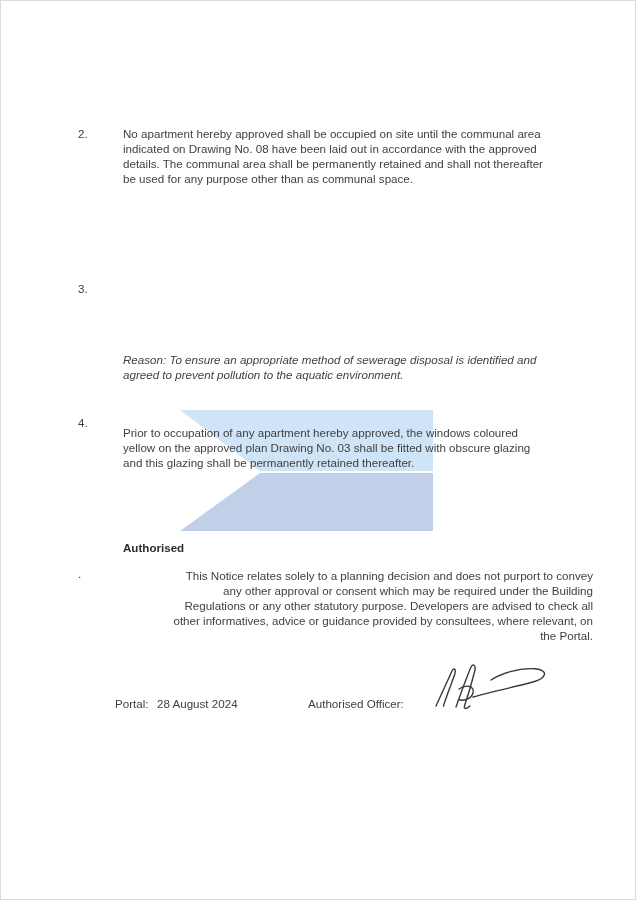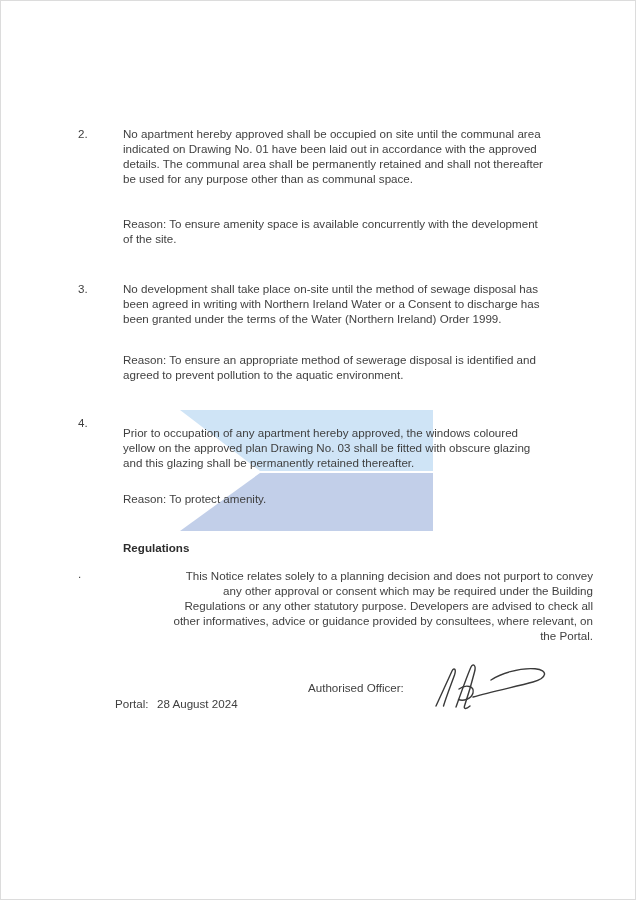--- a/index.html
+++ b/index.html
@@ -42,50 +42,44 @@
 
 <div class="page">
 
   <svg class="watermark" width="253" height="123" viewBox="0 0 253 123">
     <polygon points="0,1 253,1 253,62 80,62" fill="#cfe4f6"></polygon>
     <polygon points="80,64 253,64 253,122 0,122" fill="#c2cfe9"></polygon>
   </svg>
 
   <div class="block num" style="left:78px; top:126px;">2.</div>
   <div class="block cond-text" style="left:123px; top:126px;">No apartment hereby approved shall be occupied on site until the communal area
-indicated on Drawing No. 01 have been laid out in accordance with the approved
+indicated on Drawing No. 08 have been laid out in accordance with the approved
 details. The communal area shall be permanently retained and shall not thereafter
 be used for any purpose other than as communal space.</div>
-  <div class="block cond-text" style="left:123px; top:216px;">Reason: To ensure amenity space is available concurrently with the development
-of the site.</div>
 
   <div class="block num" style="left:78px; top:281px;">3.</div>
-  <div class="block cond-text" style="left:123px; top:281px;">No development shall take place on-site until the method of sewage disposal has
-been agreed in writing with Northern Ireland Water or a Consent to discharge has
-been granted under the terms of the Water (Northern Ireland) Order 1999.</div>
-  <div class="block cond-text" style="left:123px; top:352px;">Reason: To ensure an appropriate method of sewerage disposal is identified and
+  <div class="block cond-text" style="left:123px; top:352px;font-style:italic;">Reason: To ensure an appropriate method of sewerage disposal is identified and
 agreed to prevent pollution to the aquatic environment.</div>
 
   <div class="block num" style="left:78px; top:415px;">4.</div>
   <div class="block cond-text" style="left:123px; top:415px;margin-top:10px;">Prior to occupation of any apartment hereby approved, the windows coloured
 yellow on the approved plan Drawing No. 03 shall be fitted with obscure glazing
 and this glazing shall be permanently retained thereafter.</div>
-  <div class="block cond-text" style="left:123px; top:491px;">Reason: To protect amenity.</div>
 
-  <div class="block heading" style="left:123px; top:540px;">Regulations</div>
+  <div class="block heading" style="left:123px; top:540px;">Authorised</div>
   <div class="block" style="left:78px; top:566px;">.</div>
   <div class="block cond-text" style="left:123px; top:568px;text-align:right;">This Notice relates solely to a planning decision and does not purport to convey
 any other approval or consent which may be required under the Building
 Regulations or any other statutory purpose. Developers are advised to check all
 other informatives, advice or guidance provided by consultees, where relevant, on
 the Portal.</div>
 
   <div class="block footer-label" style="left:115px; top:696px;">Portal:</div>
   <div class="block footer-label" style="left:157px; top:696px;">28 August 2024</div>
-  <div class="block footer-label" style="left:308px; top:680px;">Authorised Officer:</div>
+  <div class="block footer-label" style="left:308px; top:696px;">Authorised Officer:</div>
 
   <svg class="signature" width="128" height="56" viewBox="0 0 128 56" fill="none" stroke="#3a3a3a" stroke-width="1.4" stroke-linecap="round">
     <path d="M8,48 C13,37 20,22 24,13 C26,9 28.5,11 26.5,17 C22.5,28 17.5,41 15.5,48"></path>
     <path d="M28,49 C33,35 39,18 43,9 C45,5 48.5,7 46.5,14 C43.5,26 39.5,39 36.5,48 C35.5,51 38,51.5 42,48"></path>
     <path d="M31,31 C38,26 47,28 45,35 C43.4,41 35,43.5 30.5,41.5"></path>
     <path d="M45,39 C63,34 90,28 105,24 C119,20.3 121,12 107,10.8 C91,9.5 72,16 63,22"></path>
   </svg>
 
 </div>
 

